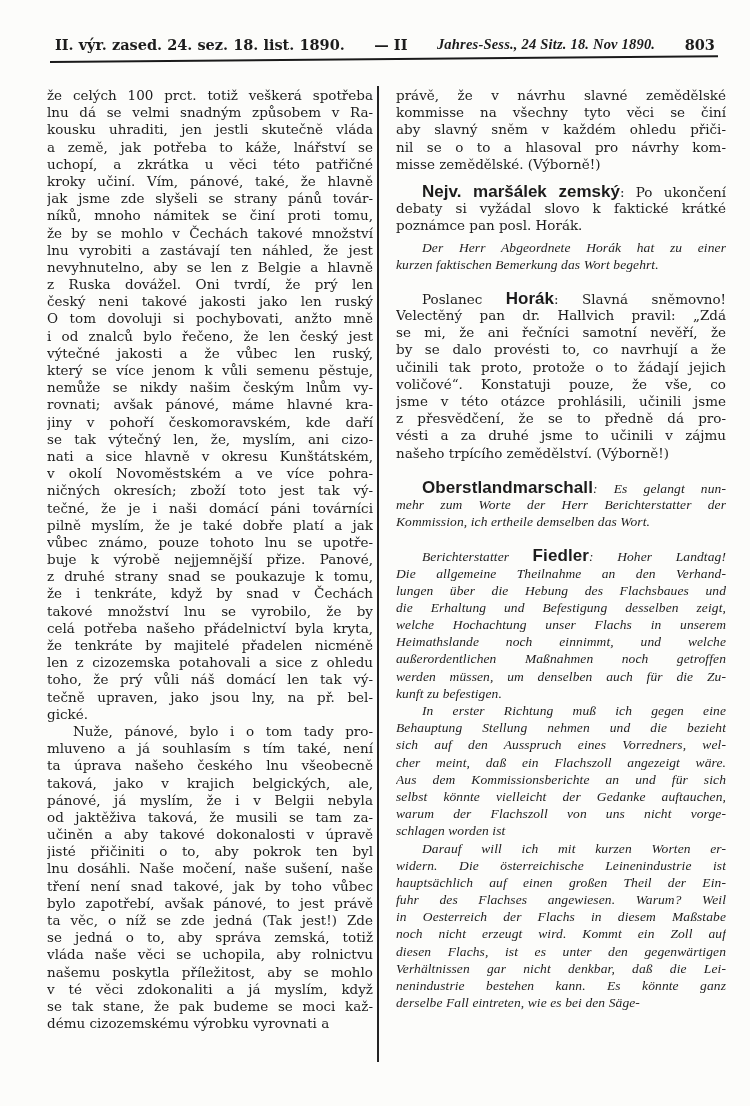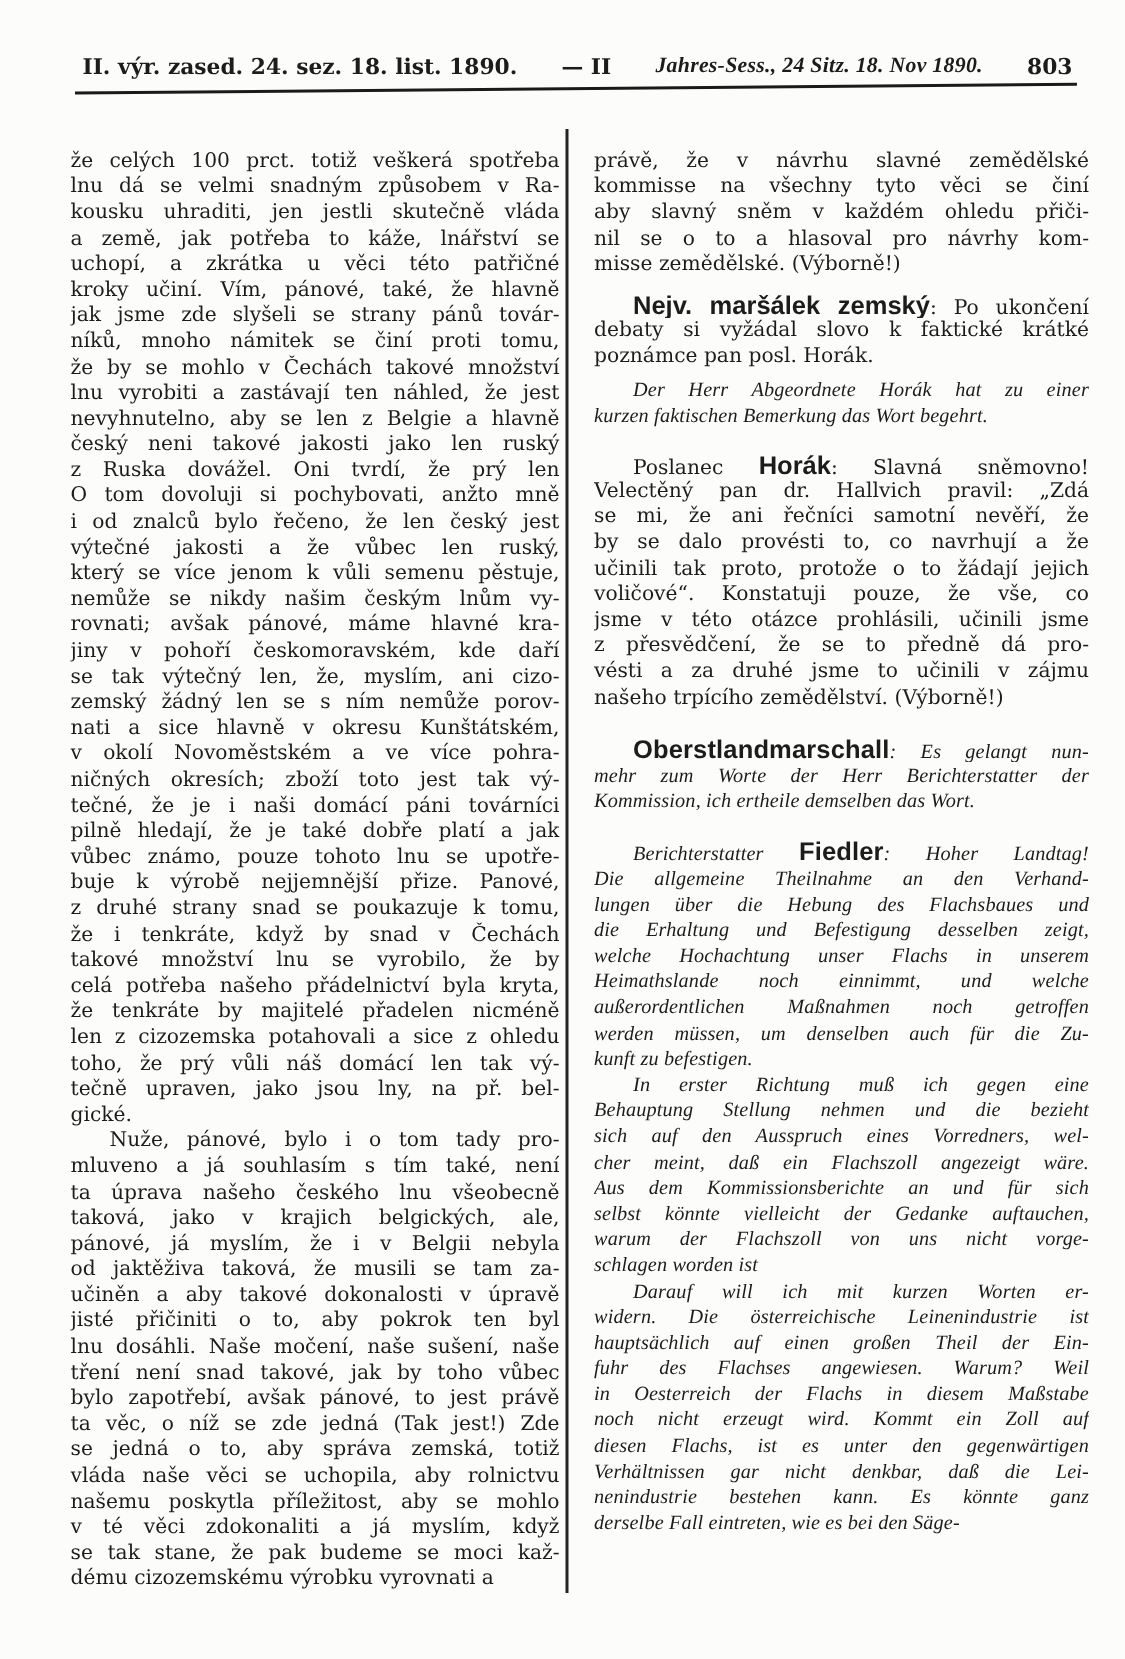--- a/index.html
+++ b/index.html
@@ -20,21 +20,21 @@
   .hdr-czech,.hdr-mid,.hdr-page{font-family:"DejaVu Serif",serif;}
   .hdr-german{font-family:"Liberation Serif",serif;font-style:italic;letter-spacing:.2px;}
   #header-rule{
     position:absolute;left:50px;top:61px;width:668px;height:2px;
     background:#1a1a1a;transform:rotate(-0.5deg);transform-origin:left center;
   }
   
   #column-divider{
     position:absolute;left:377px;top:86px;width:2px;height:976px;background:#242424;
   }
-  .column{position:absolute;top:87px;margin-top:12px;}
+  .column{position:absolute;top:87px;}
   #left-column{left:47px;width:326px;}
   #right-column{left:396px;width:330px;}
   
   .para{margin:0;}
   .gap-sm{margin-top:4px;}
   .gap-md{margin-top:10px;}
   .gap-lg{margin-top:17px;}
   .line{
     font-size:13.5px;line-height:17.2px;height:17.2px;
     text-align:justify;overflow:hidden;
@@ -67,36 +67,35 @@
         <div class="line fill">lnu dá se velmi snadným způsobem v Ra-</div>
         <div class="line fill">kousku uhraditi, jen jestli skutečně vláda</div>
         <div class="line fill">a země, jak potřeba to káže, lnářství se</div>
         <div class="line fill">uchopí, a zkrátka u věci této patřičné</div>
         <div class="line fill">kroky učiní. Vím, pánové, také, že hlavně</div>
         <div class="line fill">jak jsme zde slyšeli se strany pánů továr-</div>
         <div class="line fill">níků, mnoho námitek se činí proti tomu,</div>
         <div class="line fill">že by se mohlo v Čechách takové množství</div>
         <div class="line fill">lnu vyrobiti a zastávají ten náhled, že jest</div>
         <div class="line fill">nevyhnutelno, aby se len z Belgie a hlavně</div>
+        <div class="line fill">z Ruska dovážel. Oni tvrdí, že prý len</div>
         <div class="line fill">český neni takové jakosti jako len ruský</div>
-        <div class="line fill">z Ruska dovážel. Oni tvrdí, že prý len</div>
         <div class="line fill">O tom dovoluji si pochybovati, anžto mně</div>
         <div class="line fill">i od znalců bylo řečeno, že len český jest</div>
         <div class="line fill">výtečné jakosti a že vůbec len ruský,</div>
         <div class="line fill">který se více jenom k vůli semenu pěstuje,</div>
         <div class="line fill">nemůže se nikdy našim českým lnům vy-</div>
         <div class="line fill">rovnati; avšak pánové, máme hlavné kra-</div>
         <div class="line fill">jiny v pohoří českomoravském, kde daří</div>
         <div class="line fill">se tak výtečný len, že, myslím, ani cizo-</div>
-        <div class="line fill">zemský žádný len se s ním nemůže porov-</div>
         <div class="line fill">nati a sice hlavně v okresu Kunštátském,</div>
         <div class="line fill">v okolí Novoměstském a ve více pohra-</div>
         <div class="line fill">ničných okresích; zboží toto jest tak vý-</div>
         <div class="line fill">tečné, že je i naši domácí páni továrníci</div>
-        <div class="line fill">pilně hledají, že je také dobře platí a jak</div>
+        <div class="line fill">pilně myslím, že je také dobře platí a jak</div>
         <div class="line fill">vůbec známo, pouze tohoto lnu se upotře-</div>
         <div class="line fill">buje k výrobě nejjemnější přize. Panové,</div>
         <div class="line fill">z druhé strany snad se poukazuje k tomu,</div>
         <div class="line fill">že i tenkráte, když by snad v Čechách</div>
         <div class="line fill">takové množství lnu se vyrobilo, že by</div>
         <div class="line fill">celá potřeba našeho přádelnictví byla kryta,</div>
         <div class="line fill">že tenkráte by majitelé přadelen nicméně</div>
         <div class="line fill">len z cizozemska potahovali a sice z ohledu</div>
         <div class="line fill">toho, že prý vůli náš domácí len tak vý-</div>
         <div class="line fill">tečně upraven, jako jsou lny, na př. bel-</div>

